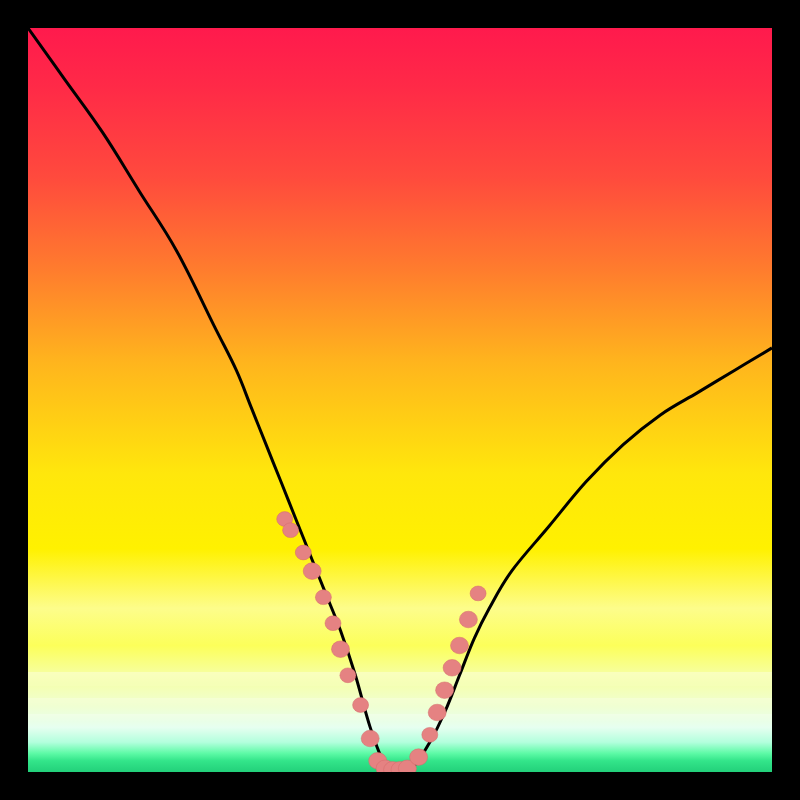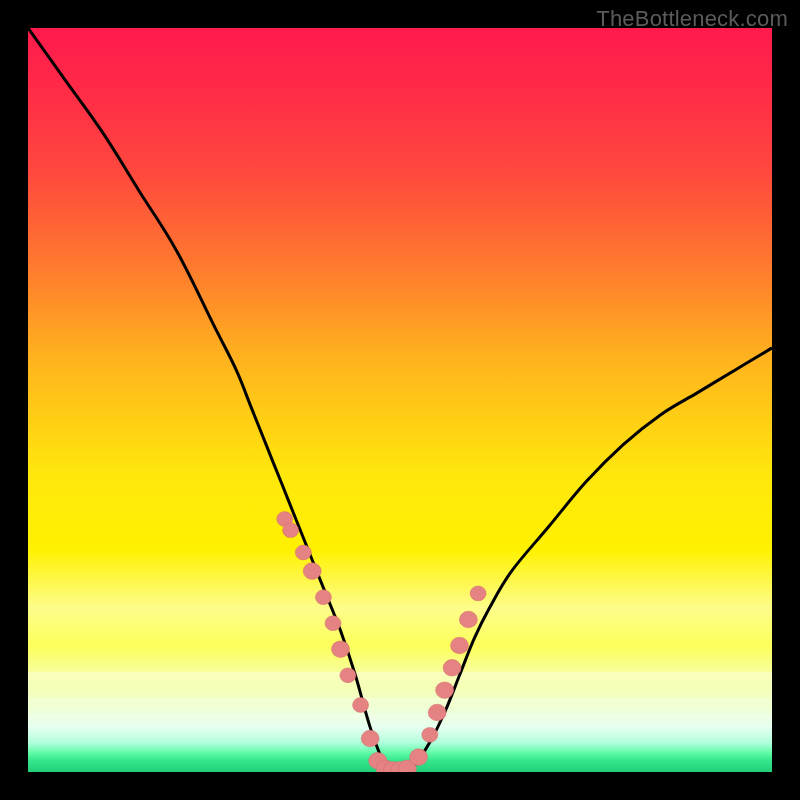--- a/index.html
+++ b/index.html
@@ -109,14 +109,13 @@
           <ellipse cx="409.2" cy="684.5" rx="9.0" ry="8.3" fill="#e58282" stroke="#d46a6a" stroke-width="0.5"></ellipse>
           <ellipse cx="416.6" cy="662.2" rx="9.0" ry="8.3" fill="#e58282" stroke="#d46a6a" stroke-width="0.5"></ellipse>
           <ellipse cx="424.1" cy="639.8" rx="9.0" ry="8.3" fill="#e58282" stroke="#d46a6a" stroke-width="0.5"></ellipse>
           <ellipse cx="431.5" cy="617.5" rx="9.0" ry="8.3" fill="#e58282" stroke="#d46a6a" stroke-width="0.5"></ellipse>
           <ellipse cx="440.4" cy="591.5" rx="9.0" ry="8.3" fill="#e58282" stroke="#d46a6a" stroke-width="0.5"></ellipse>
           <ellipse cx="450.1" cy="565.4" rx="8.0" ry="7.4" fill="#e58282" stroke="#d46a6a" stroke-width="0.5"></ellipse>
         </g>
     </svg>
   </div>
 
-  <div class="watermark">TheBottleneck.com</div>
 </div>
 
 </body></html>

